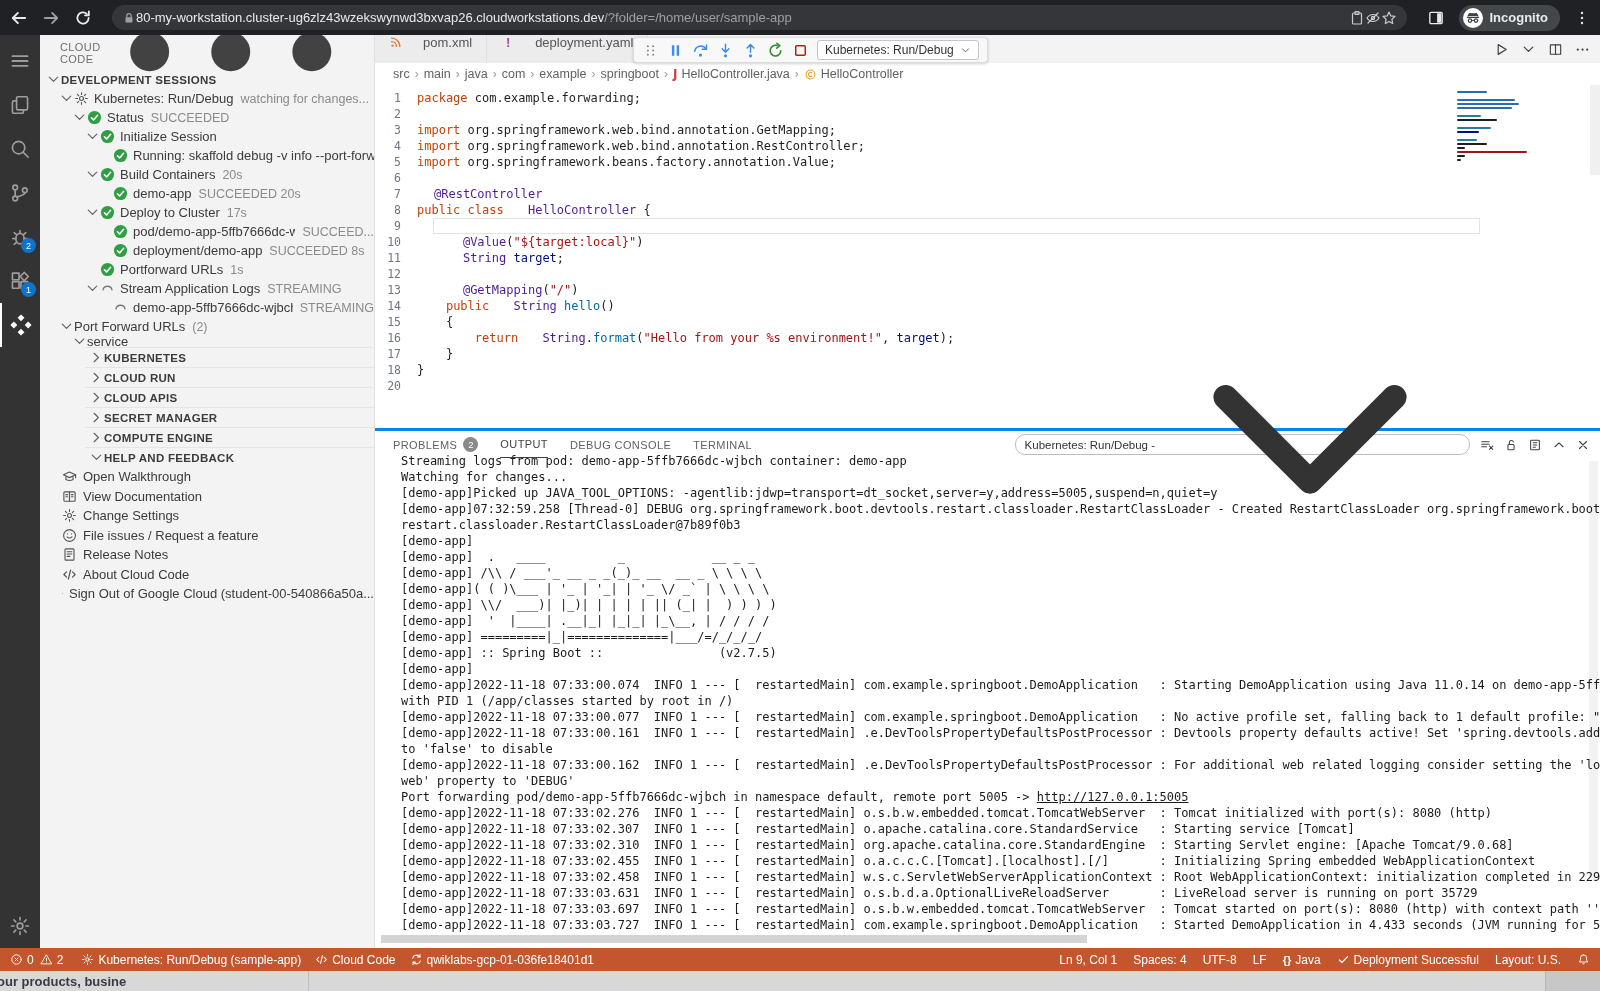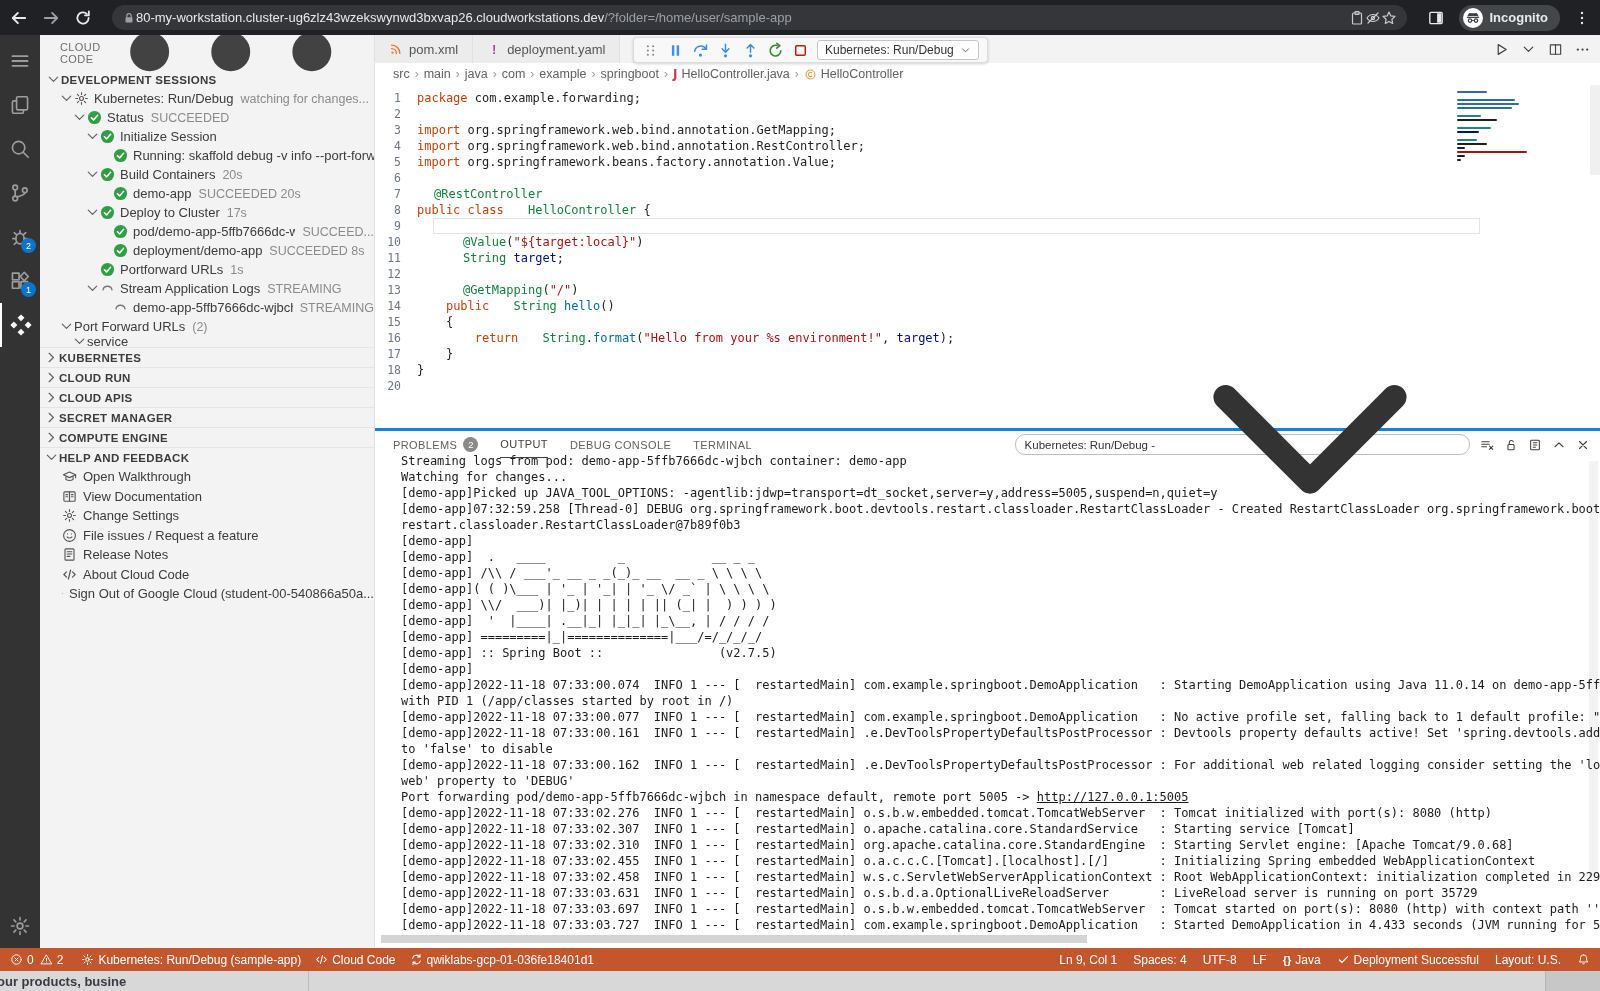--- a/index.html
+++ b/index.html
@@ -38,48 +38,48 @@
   .sb-head svg { width:14px; height:14px; color:#424242; }
   .row { height:19px; display:flex; align-items:center; white-space:nowrap; overflow:hidden; font-size:13px; color:#3b3b3b; cursor:default; flex:none; }
   .row.cut { height:11px; }
   .chev { width:15px; height:15px; flex:none; color:#646464; display:flex; align-items:center; justify-content:center; }
   .chev svg { width:13px; height:13px; }
   .tico { width:15px; height:15px; flex:none; margin-right:5px; display:flex; align-items:center; justify-content:center; color:#555; }
   .tico svg { width:14px; height:14px; }
   .row .lbl { overflow:hidden; text-overflow:clip; }
   .row .det { color:#8a8a8a; margin-left:7px; font-size:12.5px; }
   .row.hdr0 .lbl { font-weight:700; font-size:11.5px; letter-spacing:.3px; }
-  .section { height:20px; display:flex; align-items:center; border-top:1px solid #e5e5e5; font-size:11.5px; font-weight:700; color:#3b3b3b; letter-spacing:.3px; padding-left:4px; flex:none; }
+  .section { height:20px; display:flex; align-items:center; border-top:1px solid #e5e5e5; font-size:11.5px; font-weight:700; color:#3b3b3b; letter-spacing:.3px; padding-left:4px; flex:none;margin-left:45px; }
   .help-row { height:19.5px; display:flex; align-items:center; gap:6px; padding-left:22px; font-size:13px; color:#3b3b3b; white-space:nowrap; overflow:hidden; flex:none; }
   .help-row svg { width:15px; height:15px; color:#555; flex:none; }
 
   
   .main { flex:1; display:flex; flex-direction:column; min-width:0; background:#fff; position:relative; }
   .tabbar { height:28px; background:#f3f3f3; display:flex; align-items:stretch; position:relative; flex:none; }
-  .tab { display:flex; align-items:center; gap:6px; padding:0 14px; background:#ececec; border-right:1px solid #e0e0e0; font-size:13px; color:#555; }
+  .tab { display:flex; gap:20px; padding:0 14px; background:#ececec; border-right:1px solid #e0e0e0; font-size:13px; color:#555; }
   .tab .fico { width:14px; height:14px; display:flex; align-items:center; justify-content:center; }
   .bang { color:#a74aa0; font-weight:700; font-size:13px; }
   .debugbar { position:absolute; left:258px; top:2px; height:26px; background:#f8f8f8; border:1px solid #dcdcdc; border-radius:4px; box-shadow:0 1px 3px rgba(0,0,0,.18); display:flex; align-items:center; gap:8px; padding:0 8px; z-index:5; }
   .dbg-ic { width:17px; height:17px; display:flex; align-items:center; justify-content:center; }
   .dbg-ic svg { width:15px; height:15px; }
   .c-grip { color:#8a8a8a; } .c-blue { color:#3b8eea; } .c-green { color:#388a34; } .c-red { color:#b5200d; }
   .mini-dd { height:20px; border:1px solid #c5c5c5; border-radius:3px; background:#fff; display:flex; align-items:center; gap:6px; padding:0 7px; font-size:12px; color:#333; }
   .mini-dd svg { width:11px; height:11px; color:#555; }
   .ed-actions { position:absolute; right:10px; top:0; height:28px; display:flex; align-items:center; gap:12px; color:#424242; }
   .ed-actions svg { width:15px; height:15px; }
   .breadcrumb { height:22px; display:flex; align-items:center; padding-left:18px; font-size:12.5px; color:#616161; gap:4px; flex:none; background:#fff; }
   .breadcrumb .sep { color:#9a9a9a; font-size:12px; padding:0 1px; }
   .bc-ic { display:flex; align-items:center; }
   .jico { color:#cc3e44; font-weight:700; font-size:12px; font-family:"DejaVu Sans", sans-serif; }
   .editor { height:343px; position:relative; overflow:hidden; font-family:"DejaVu Sans Mono","Liberation Mono",monospace; flex:none; padding-top:5px; }
   .cl { display:flex; height:16px; align-items:center; position:relative; }
   .cl .ln { width:42px; text-align:right; color:#6e7681; font-size:11.5px; flex:none; padding-right:16px; }
   .cl .ct { font-size:12px; white-space:pre; color:#1e1e1e; }
   .cl.cur .ct-wrap { position:absolute; left:58px; right:120px; top:0; bottom:0; border:1px solid #e4e4e4; }
-  .tok-k { color:#c2410c; } .tok-ty { color:#15803d;padding-left:17px; } .tok-st { color:#a31515; }
+  .tok-k { color:#c2410c; } .tok-ty { color:#4c1d95;padding-left:17px; } .tok-st { color:#a31515; }
   .tok-me { color:#0369a1; } .tok-fi { color:#001080; } .tok-pl { color:#1e1e1e; }
   .minimap { position:absolute; top:6px; right:55px; width:88px; }
   .minimap .mrow { height:3px; margin-bottom:1px; display:flex; gap:2px; }
   .minimap .b { height:2px; border-radius:1px; }
   .ed-scroll { position:absolute; right:0; top:0; width:10px; height:90px; background:rgba(0,0,0,0.06); }
 
   .panel-divider { height:3px; background:#0f84e8; flex:none; }
 
   
   .panel { flex:1; display:flex; flex-direction:column; min-height:0; position:relative; background:#fff; }

